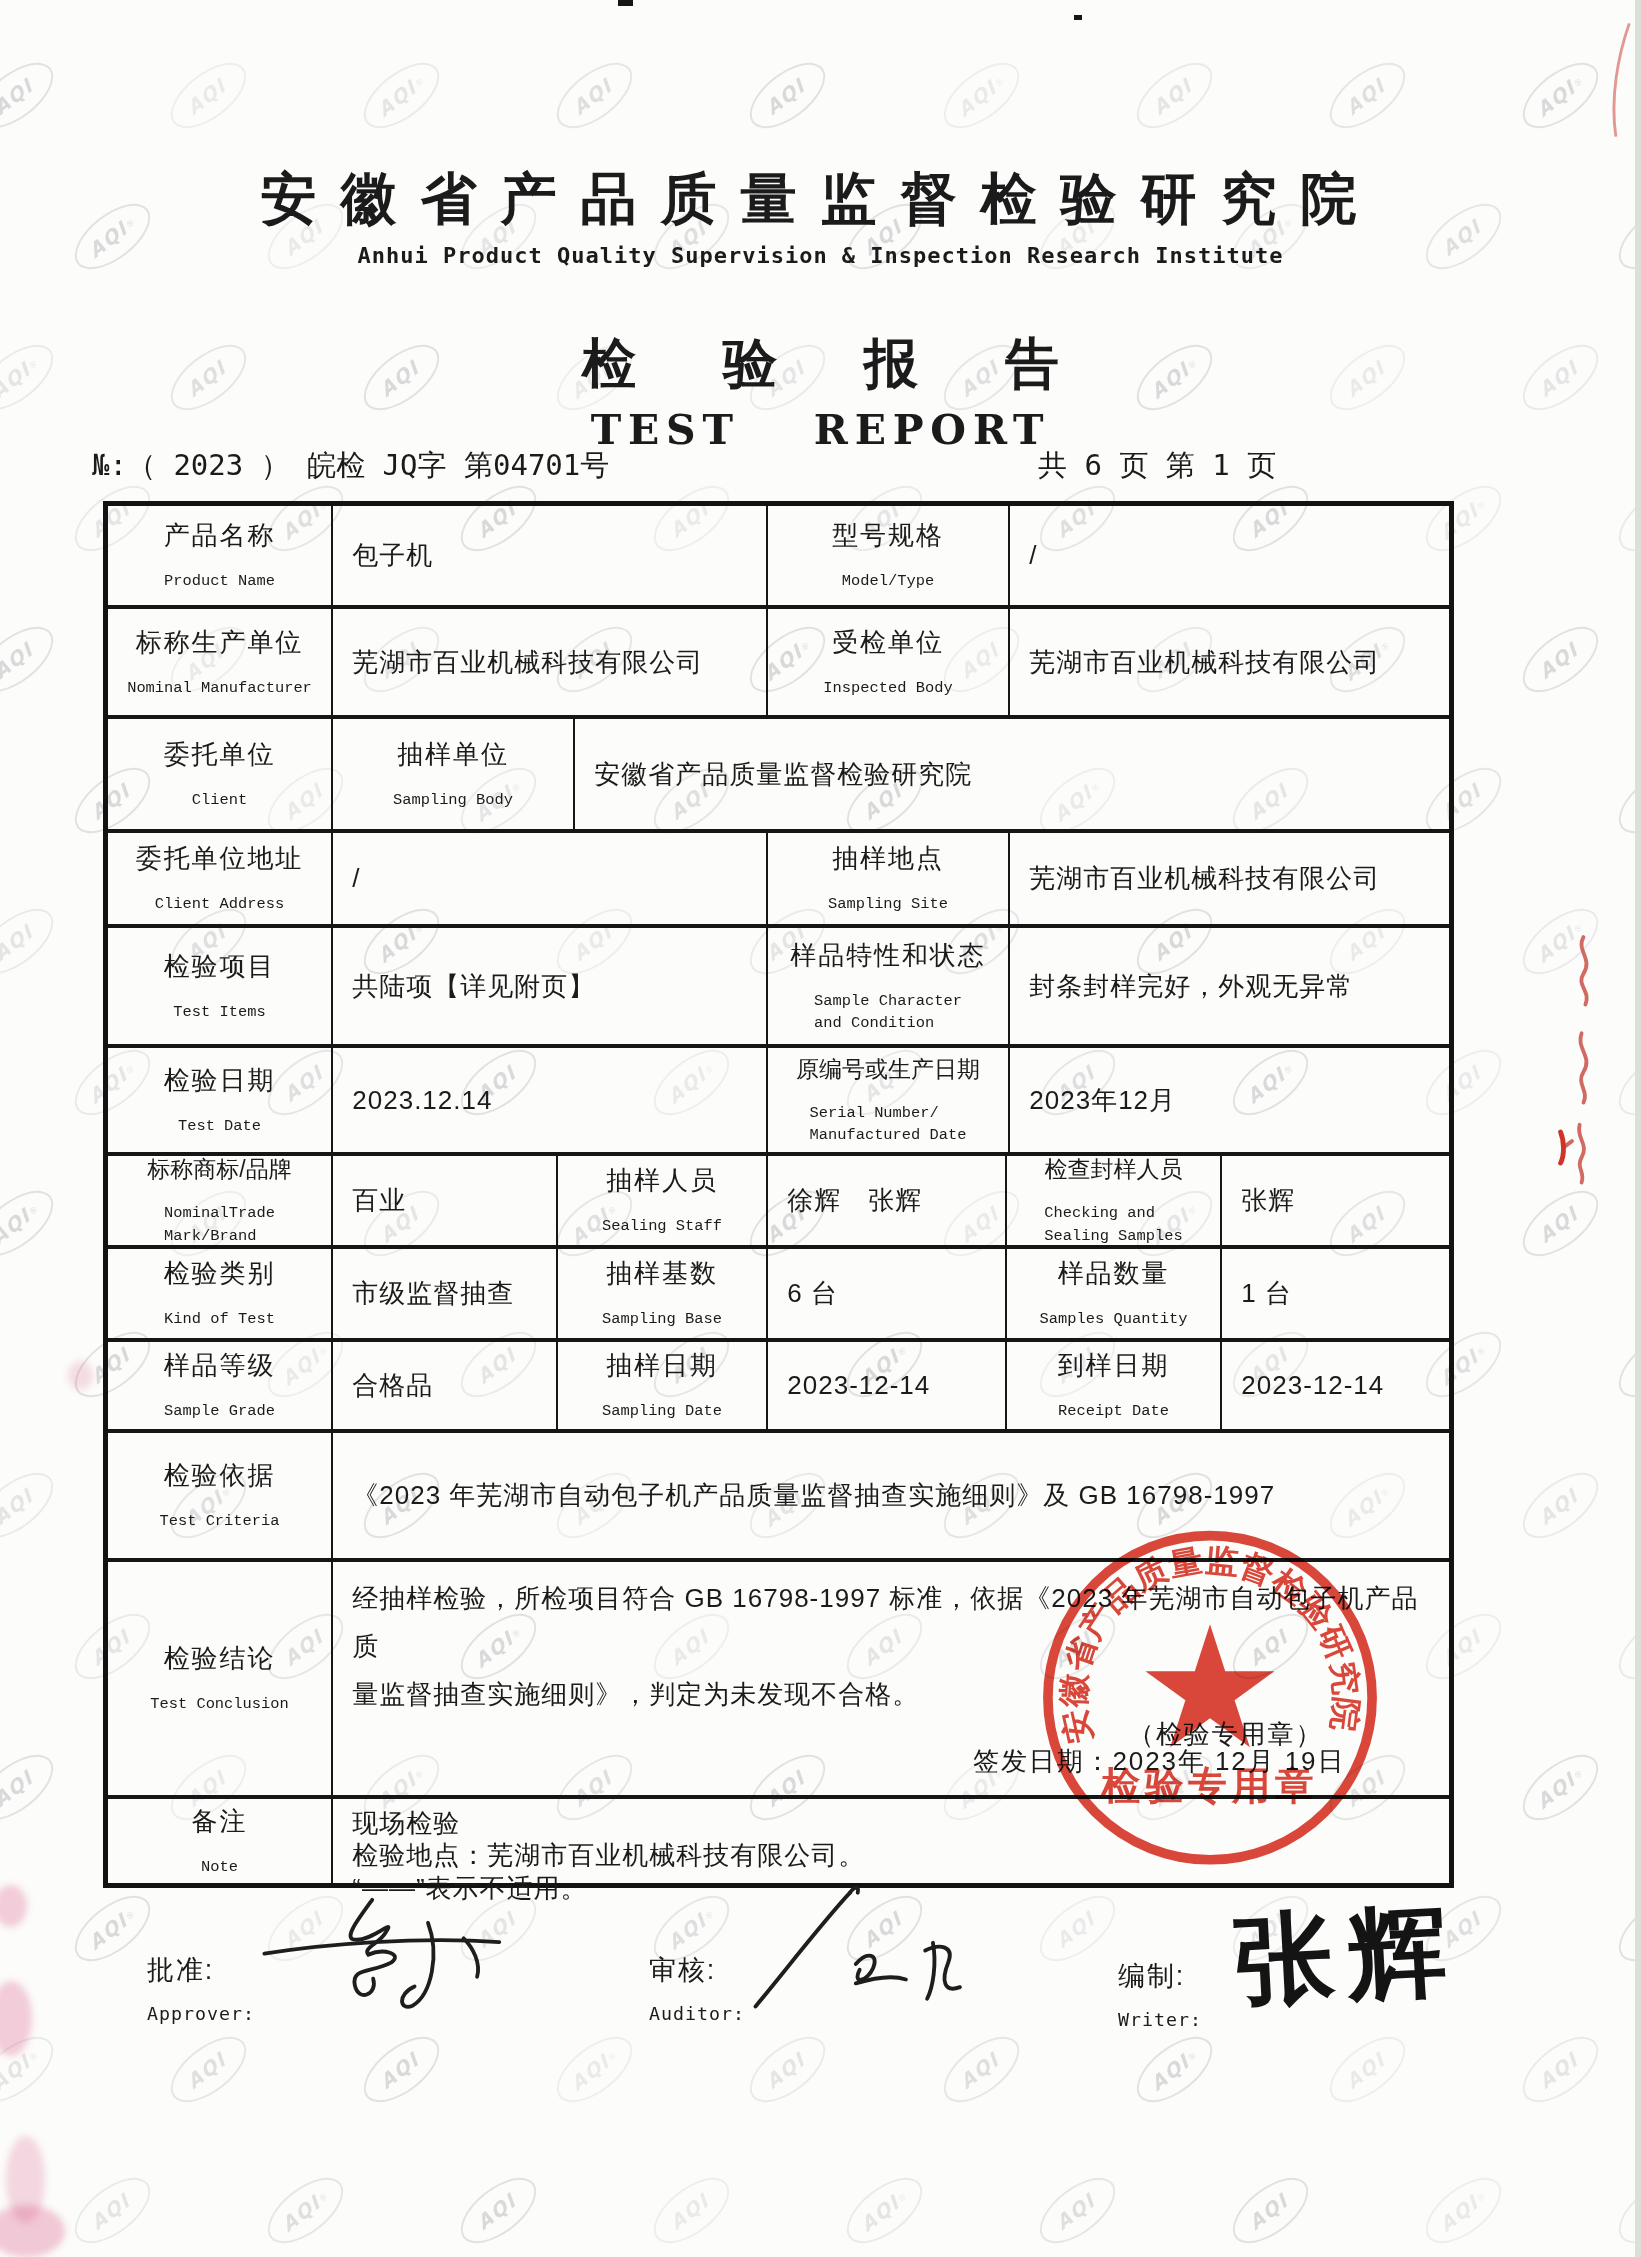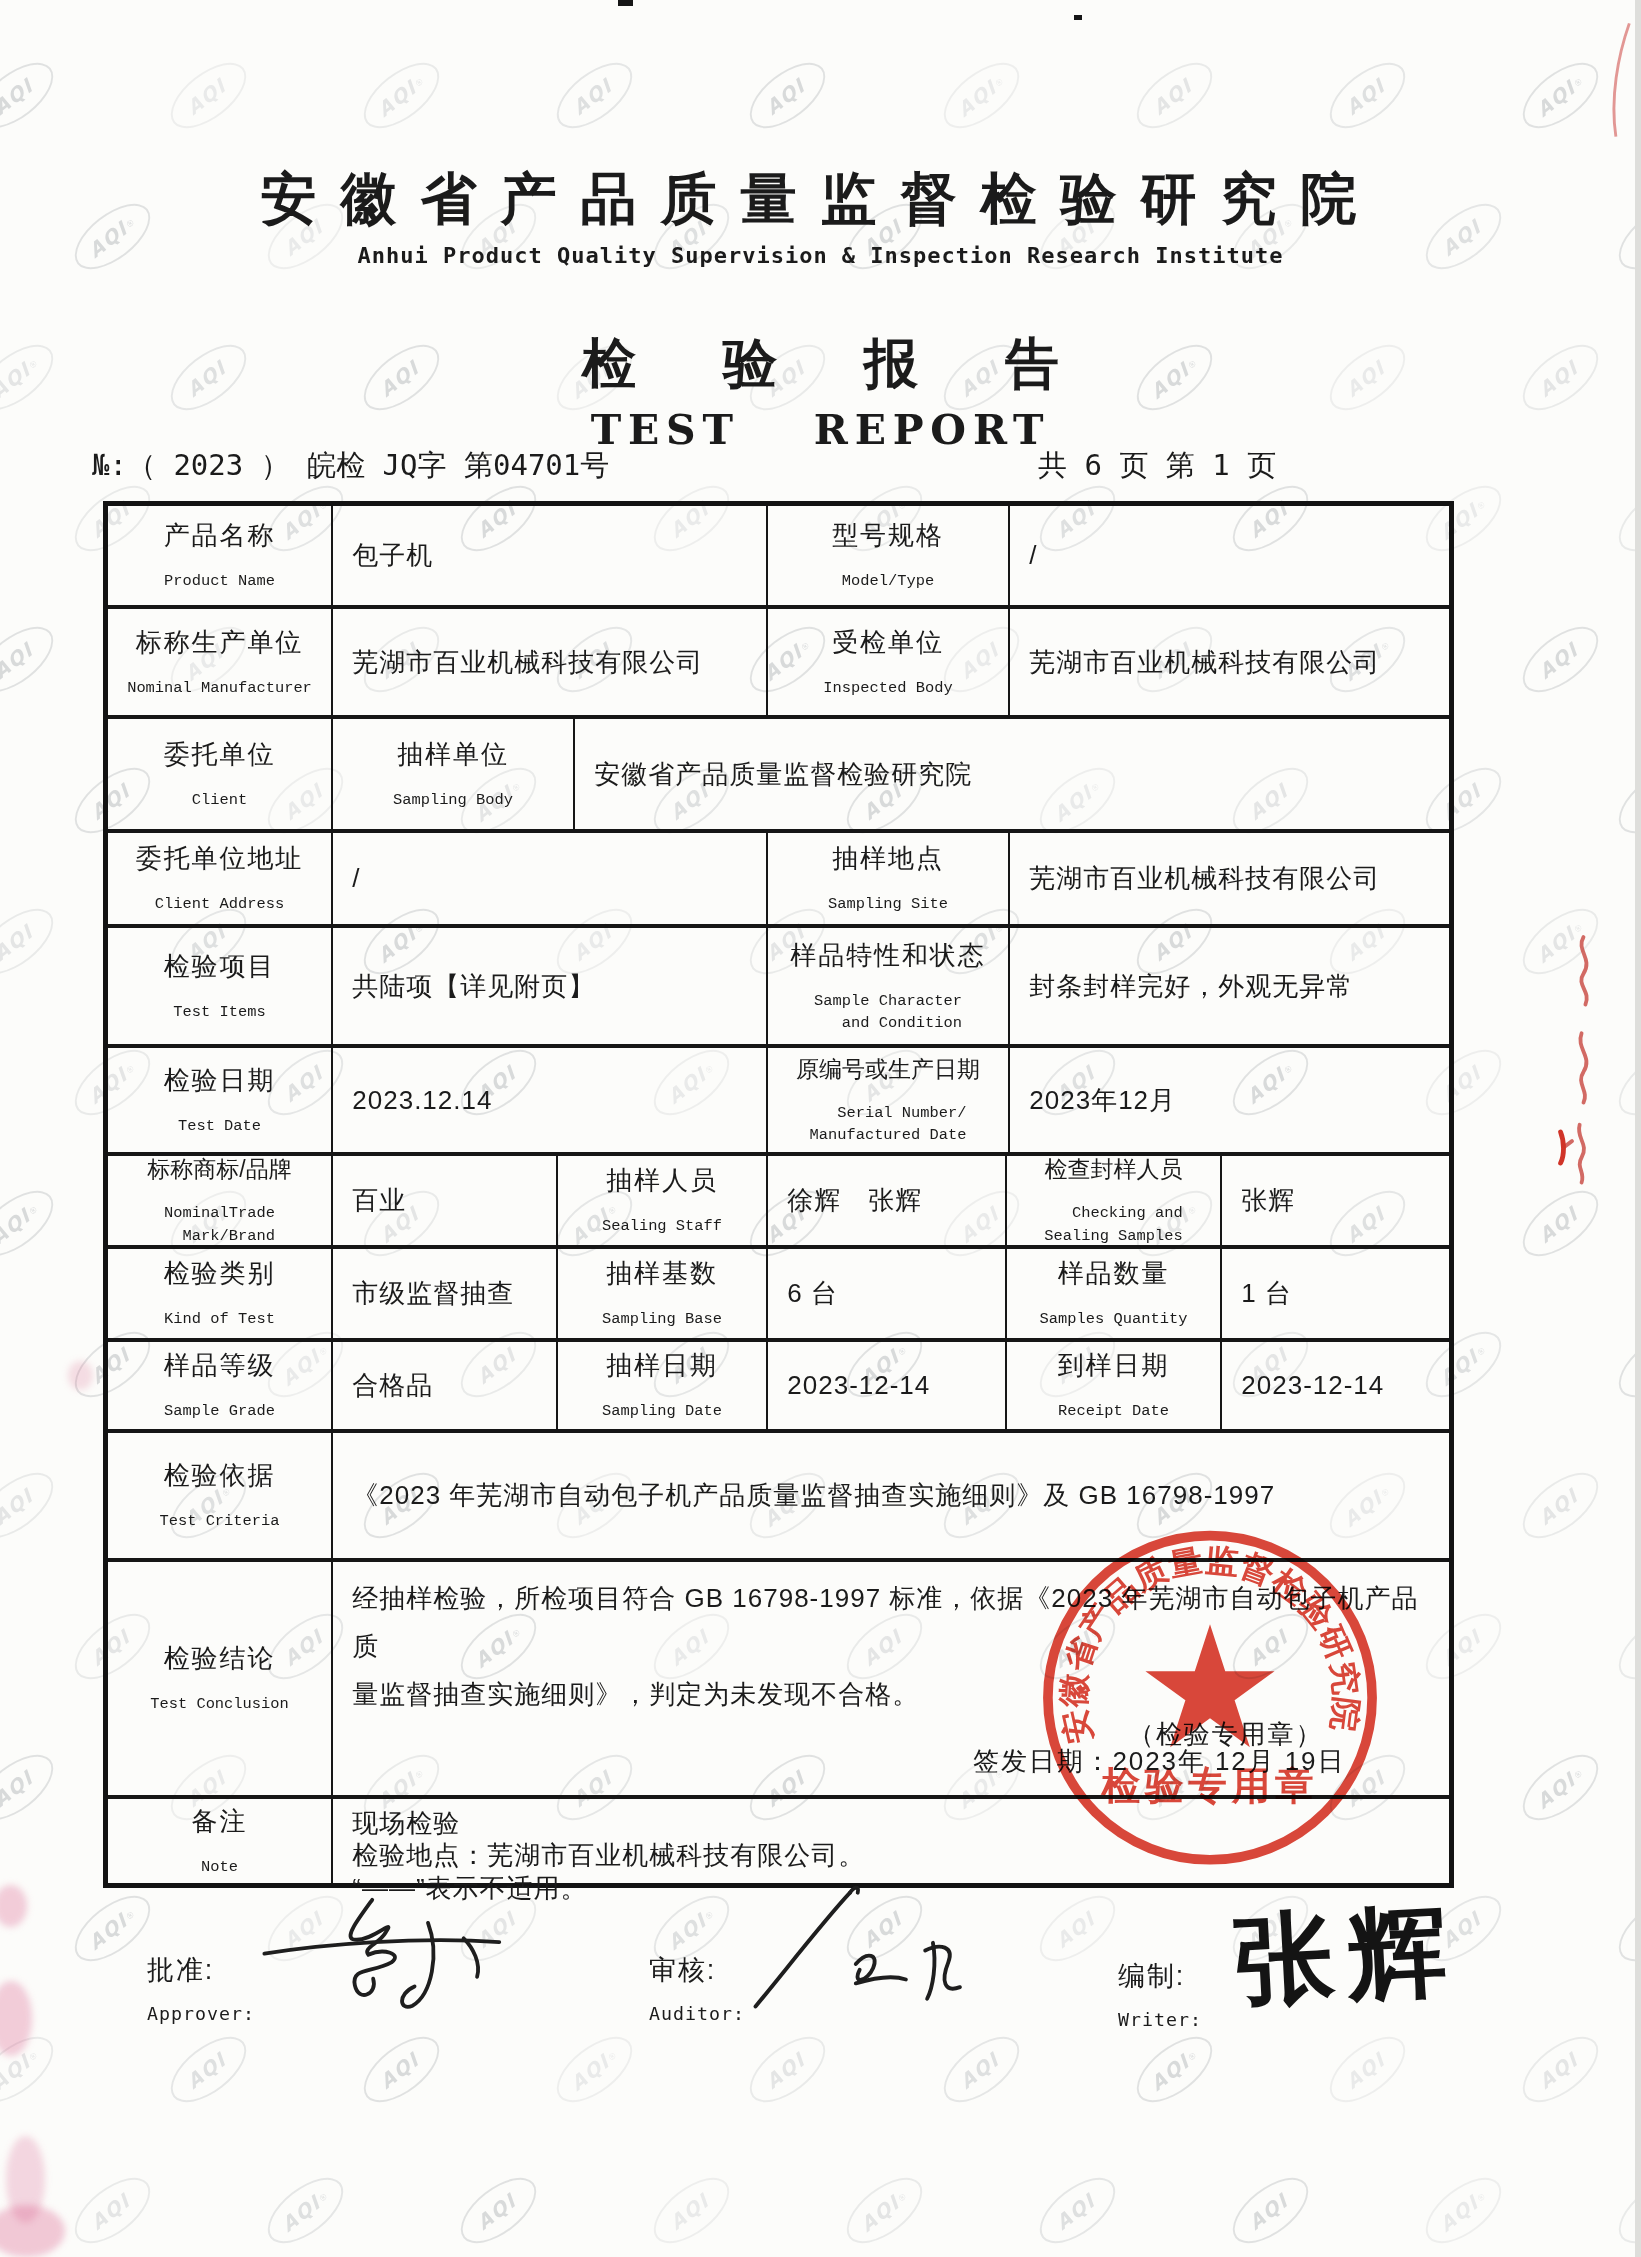--- a/index.html
+++ b/index.html
@@ -37,21 +37,21 @@
   
   .rpt-table{
     position:absolute;left:103px;top:501px;width:1351px;z-index:1;
     border:5.8px solid #131313;box-sizing:border-box;background:transparent;
   }
   .row{display:flex;border-bottom:4.8px solid #161616;box-sizing:border-box;}
   .row.last{border-bottom:none;}
   .cell{box-sizing:border-box;border-right:2.9px solid #161616;
     display:flex;flex-direction:column;justify-content:center;}
   .cell.end{border-right:none;flex:1;}
-  .lc{align-items:center;text-align:right;row-gap:17px;padding:1.9px 3.9px;}
+  .lc{align-items:center;text-align:left;row-gap:17px;padding:1.9px 3.9px;}
   .lc .cn{font-size:26px;letter-spacing:1.9px;white-space:nowrap;}
   .lc .cn.tight{font-size:23px;letter-spacing:0;}
   .lc .en{font-size:15.4px;font-family:Liberation Mono, monospace;
     white-space:pre-line;line-height:1.45;}
   .vc{padding-left:19.3px;padding-right:5.8px;font-size:26px;letter-spacing:1px;}
   .vc.pre{white-space:pre-line;line-height:1.85;justify-content:flex-start;padding-top:11.6px;}
   .w233{width:225px;} .w451{width:435px;} .w251{width:242px;}
   .w217{width:210px;} .w248{width:239px;} .w223{width:215px;}
   
   #printed-note{position:absolute;left:1128px;top:1717px;z-index:1;font-size:26px;letter-spacing:1.9px;}

